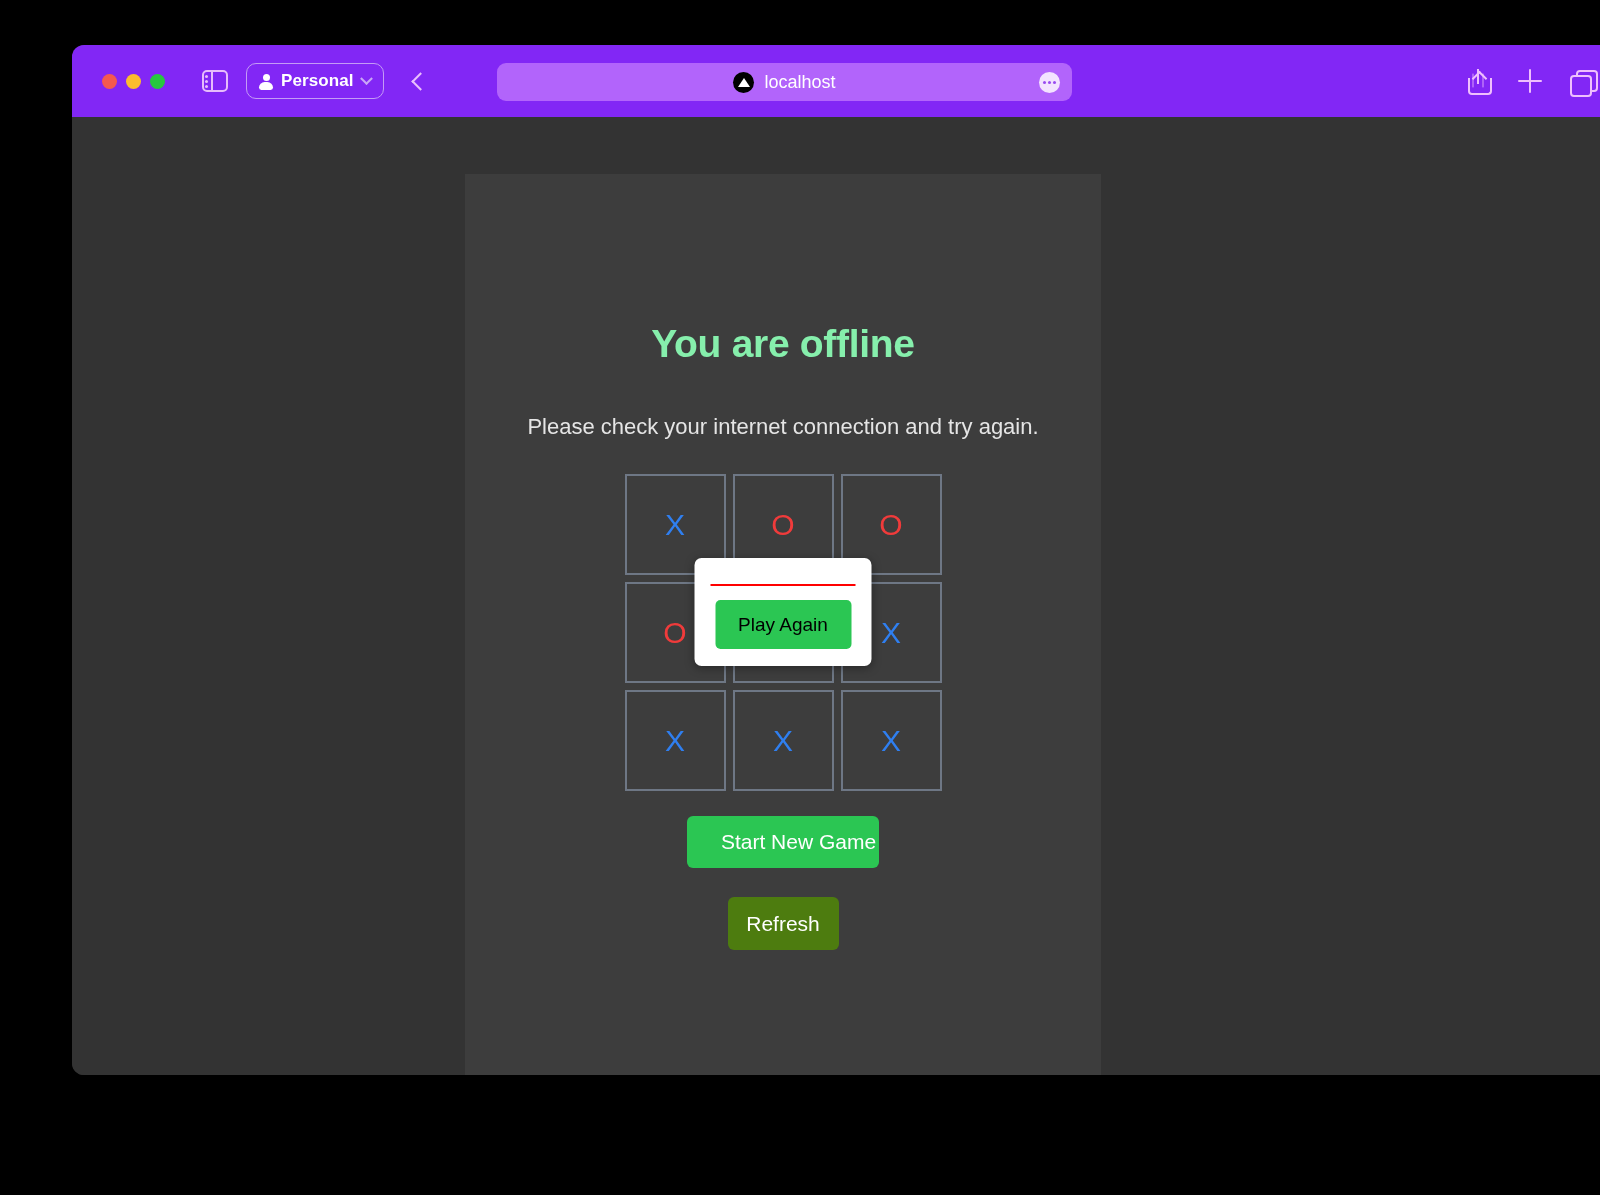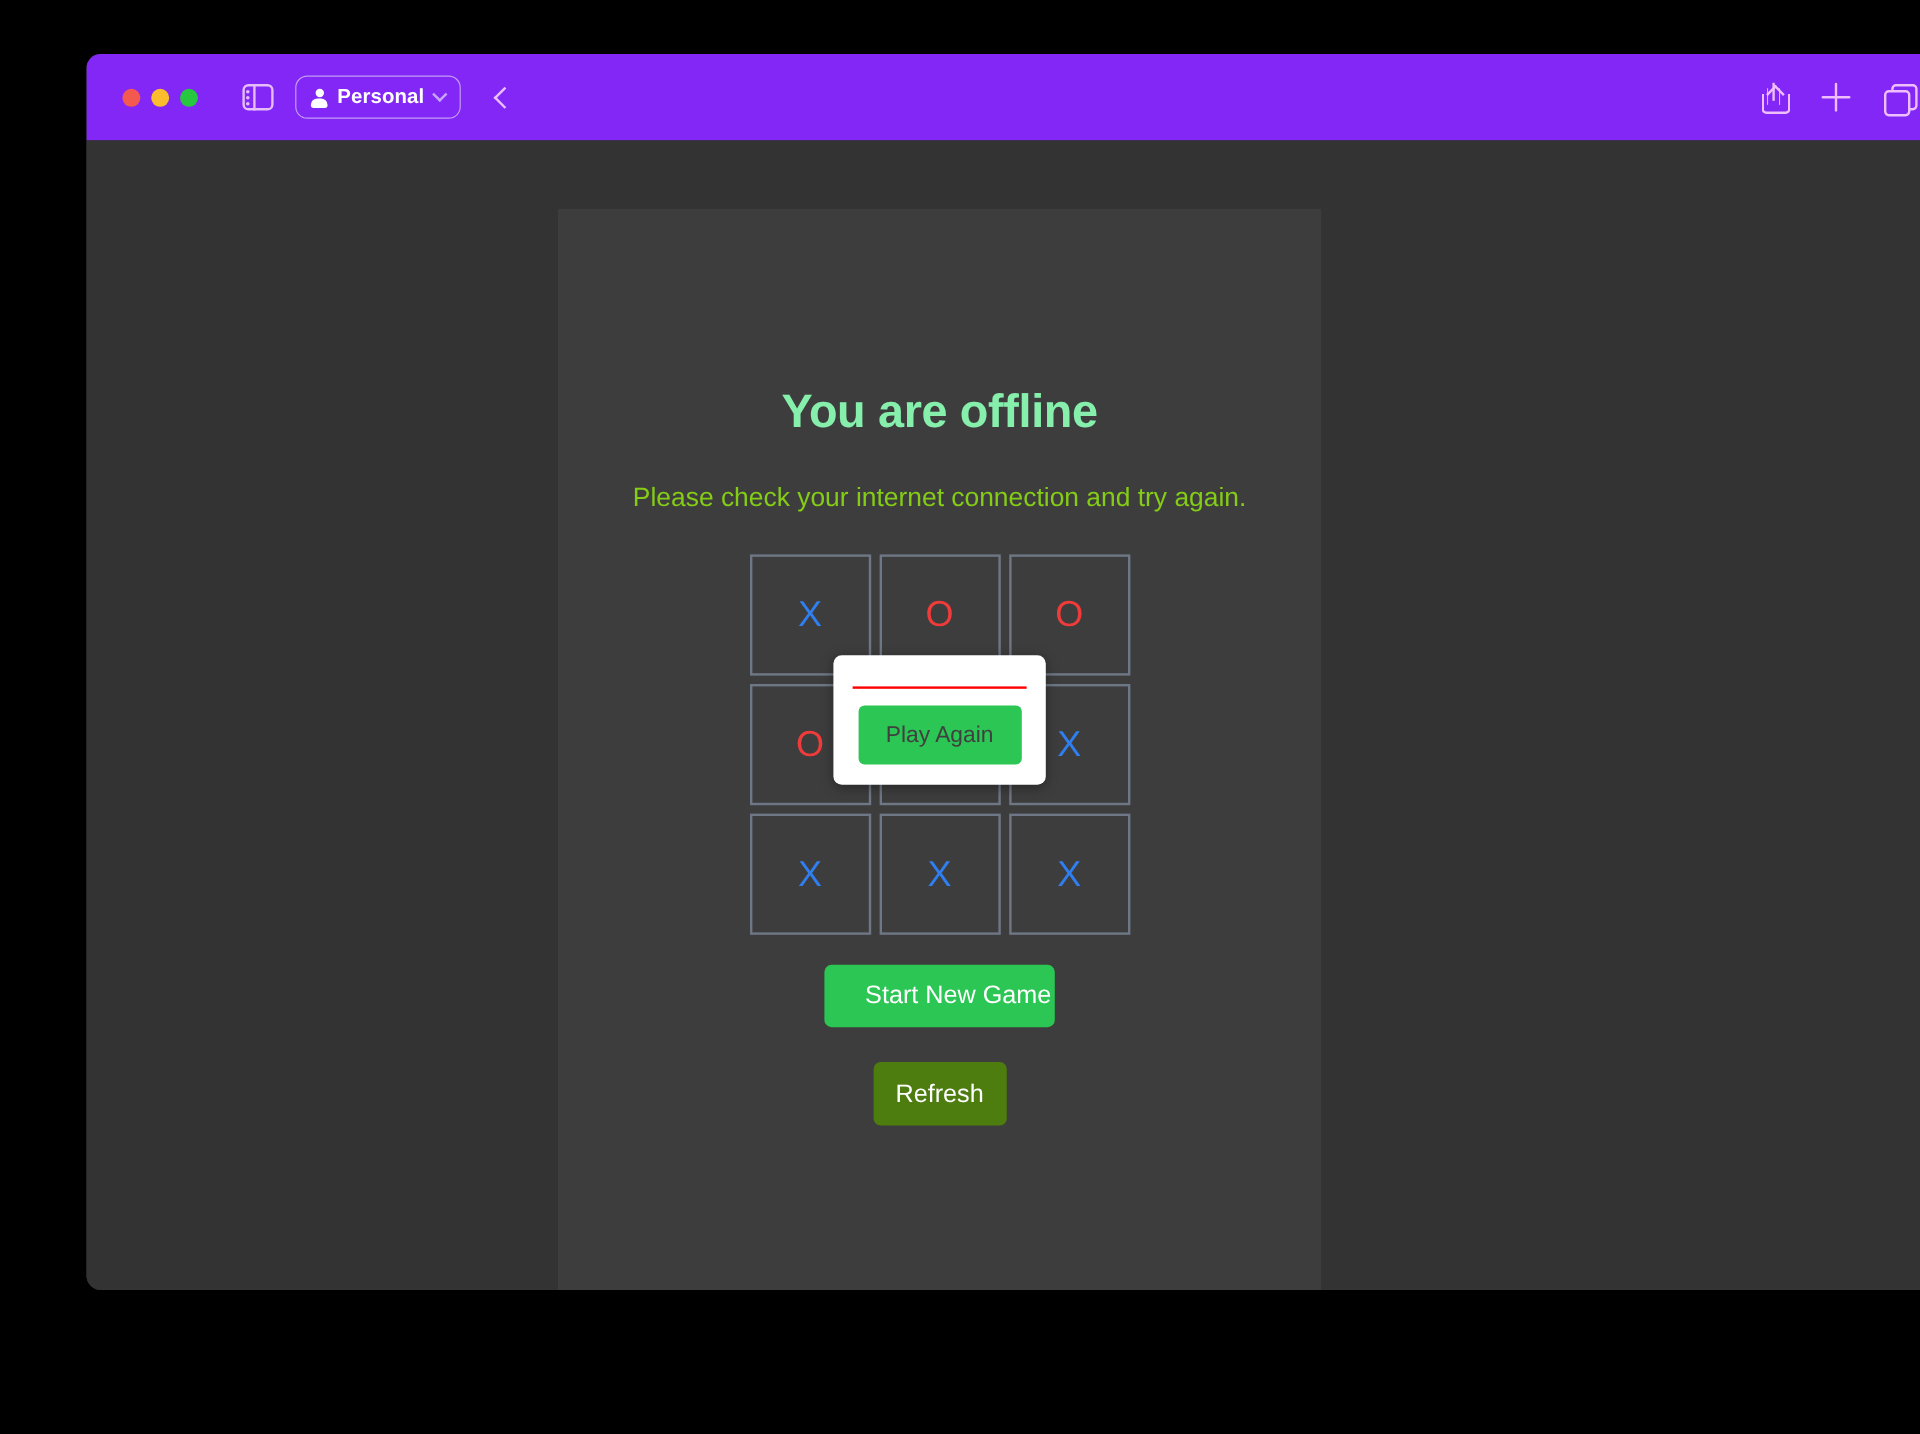--- a/index.html
+++ b/index.html
@@ -282,22 +282,22 @@
 
   .offline-title {
     margin-top: 148px;
     color: #86efac;
     font-size: 39px;
     font-weight: bold;
     letter-spacing: -0.3px;
   }
 
   .offline-sub {
-    margin-top: 36px;
-    color: #84cc16;
+    margin-top: 48px;
+    color: #e5e5e5;
     font-size: 22px;
     font-weight: normal;
   }
 
   
   .board-wrap {
     position: relative;
     margin-top: 34px;
     display: flex;
     justify-content: center;
@@ -339,21 +339,21 @@
     margin-top: 26px;
     width: 145px;
     height: 2px;
     background: #ff0000;
   }
   .play-again-btn {
     margin-top: 14px;
     width: 136px;
     height: 49px;
     background: #2bc653;
-    color: #404040;
+    color: #000000;
     border: none;
     border-radius: 5px;
     font-family: "Liberation Sans", sans-serif;
     font-size: 19px;
     cursor: pointer;
   }
 
   
   .status-text {
     margin-top: 26px;
@@ -401,20 +401,31 @@
     <div class="sidebar-toggle"></div>
 
     <div class="profile-pill">
       <span class="profile-icon"></span>
       <span class="profile-label">Personal</span>
       <span class="chev-down"></span>
     </div>
 
     <div class="back-btn"></div>
 
+    <div class="urlbar">
+      <div class="url-inner">
+        <span class="favicon"></span>
+        <span class="url-text">localhost</span>
+      </div>
+      <div class="url-more">
+        <i></i>
+          <i></i>
+          <i></i>
+      </div>
+    </div>
 
     <div class="toolbar-right">
       <div class="tb-icon icon-share">
         <span class="icon-share-arrow"></span>
       </div>
       <div class="tb-icon icon-plus"></div>
       <div class="tb-icon icon-tabs"></div>
     </div>
   </div>
 

